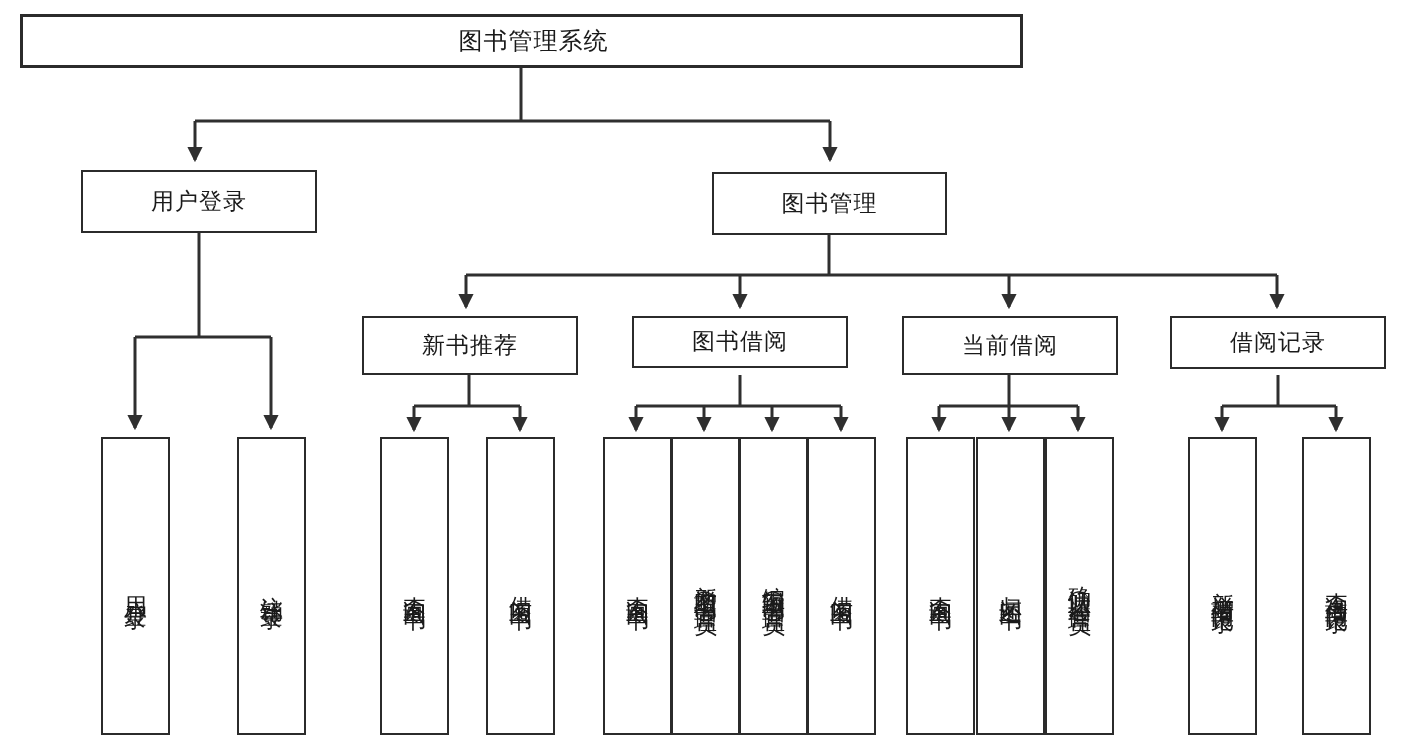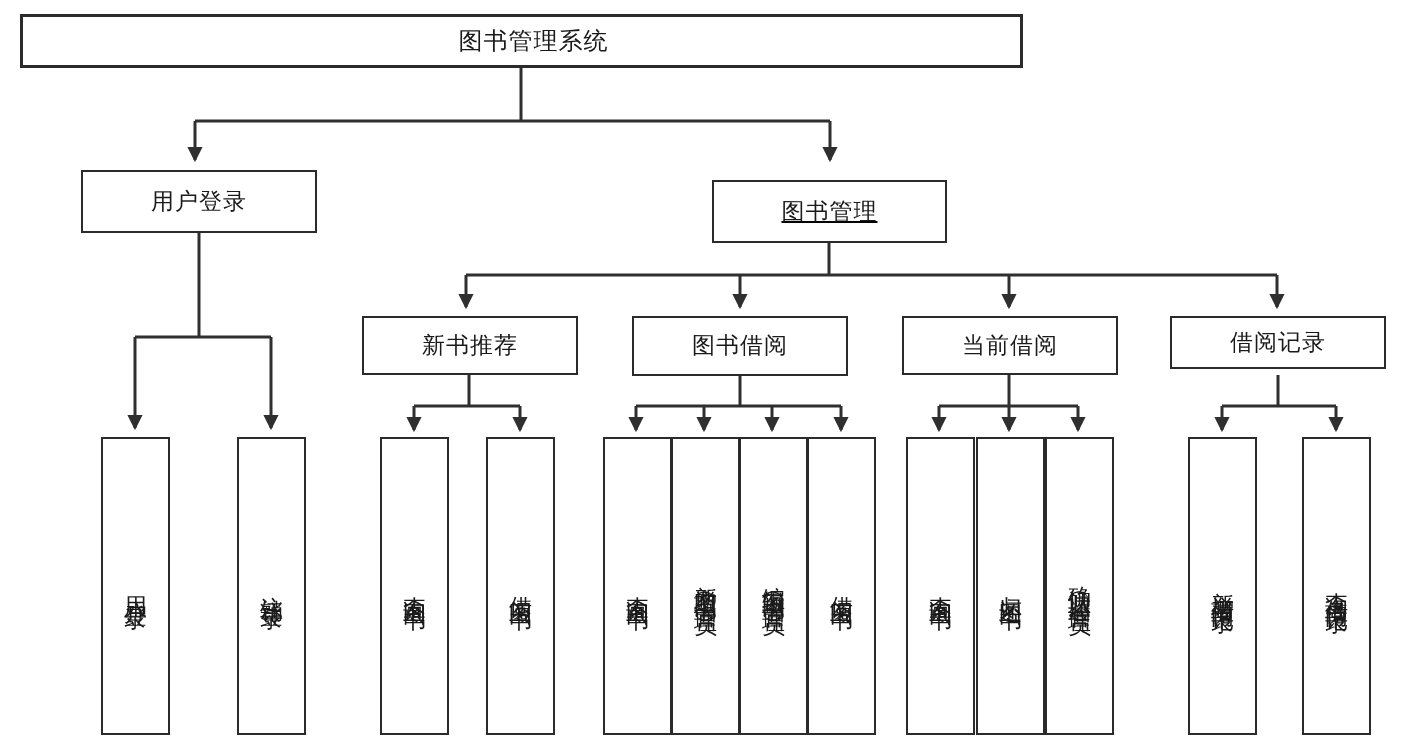--- a/index.html
+++ b/index.html
@@ -122,28 +122,28 @@
     </g>
   </svg>
 
   <div class="node level1" style="left:20px; top:14px; width:1003px; height:54px;">
     <span class="label-h">图书管理系统</span>
   </div>
 
   <div class="node" style="left:81px; top:170px; width:236px; height:63px;">
     <span class="label-h">用户登录</span>
   </div>
-  <div class="node" style="left:712px; top:180px; width:235px; height:63px;text-decoration:underline;">
+  <div class="node" style="left:712px; top:172px; width:235px; height:63px;">
     <span class="label-h">图书管理</span>
   </div>
 
   <div class="node" style="left:362px; top:316px; width:216px; height:59px;">
     <span class="label-h">新书推荐</span>
   </div>
-  <div class="node" style="left:632px; top:316px; width:216px; height:60px;">
+  <div class="node" style="left:632px; top:316px; width:216px; height:52px;">
     <span class="label-h">图书借阅</span>
   </div>
   <div class="node" style="left:902px; top:316px; width:216px; height:59px;justify-content:center;">
     <span class="label-h">当前借阅</span>
   </div>
   <div class="node" style="left:1170px; top:316px; width:216px; height:53px;font-family:Liberation Serif, serif;">
     <span class="label-h">借阅记录</span>
   </div>
 
   <div class="node leaf" style="left:101px; top:437px; width:69px; height:298px;">

